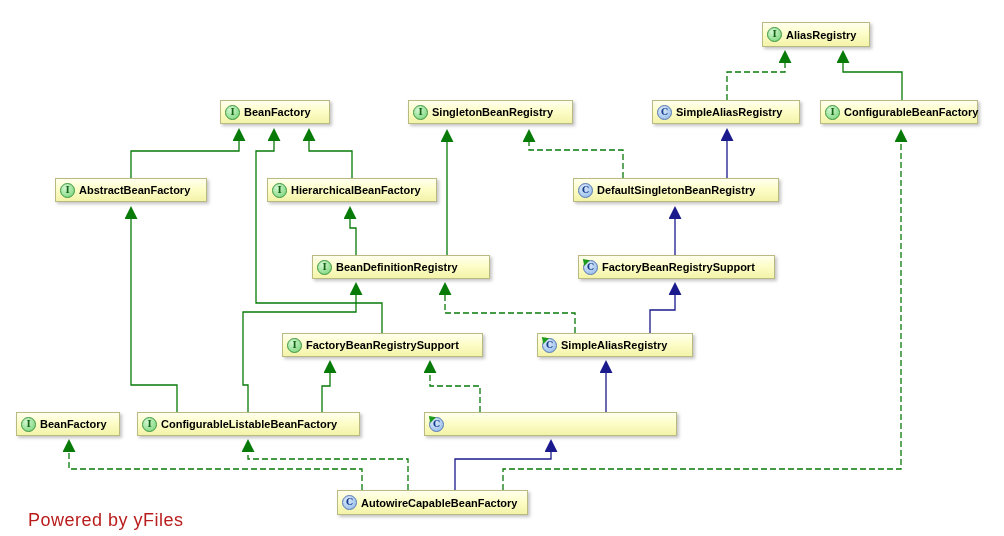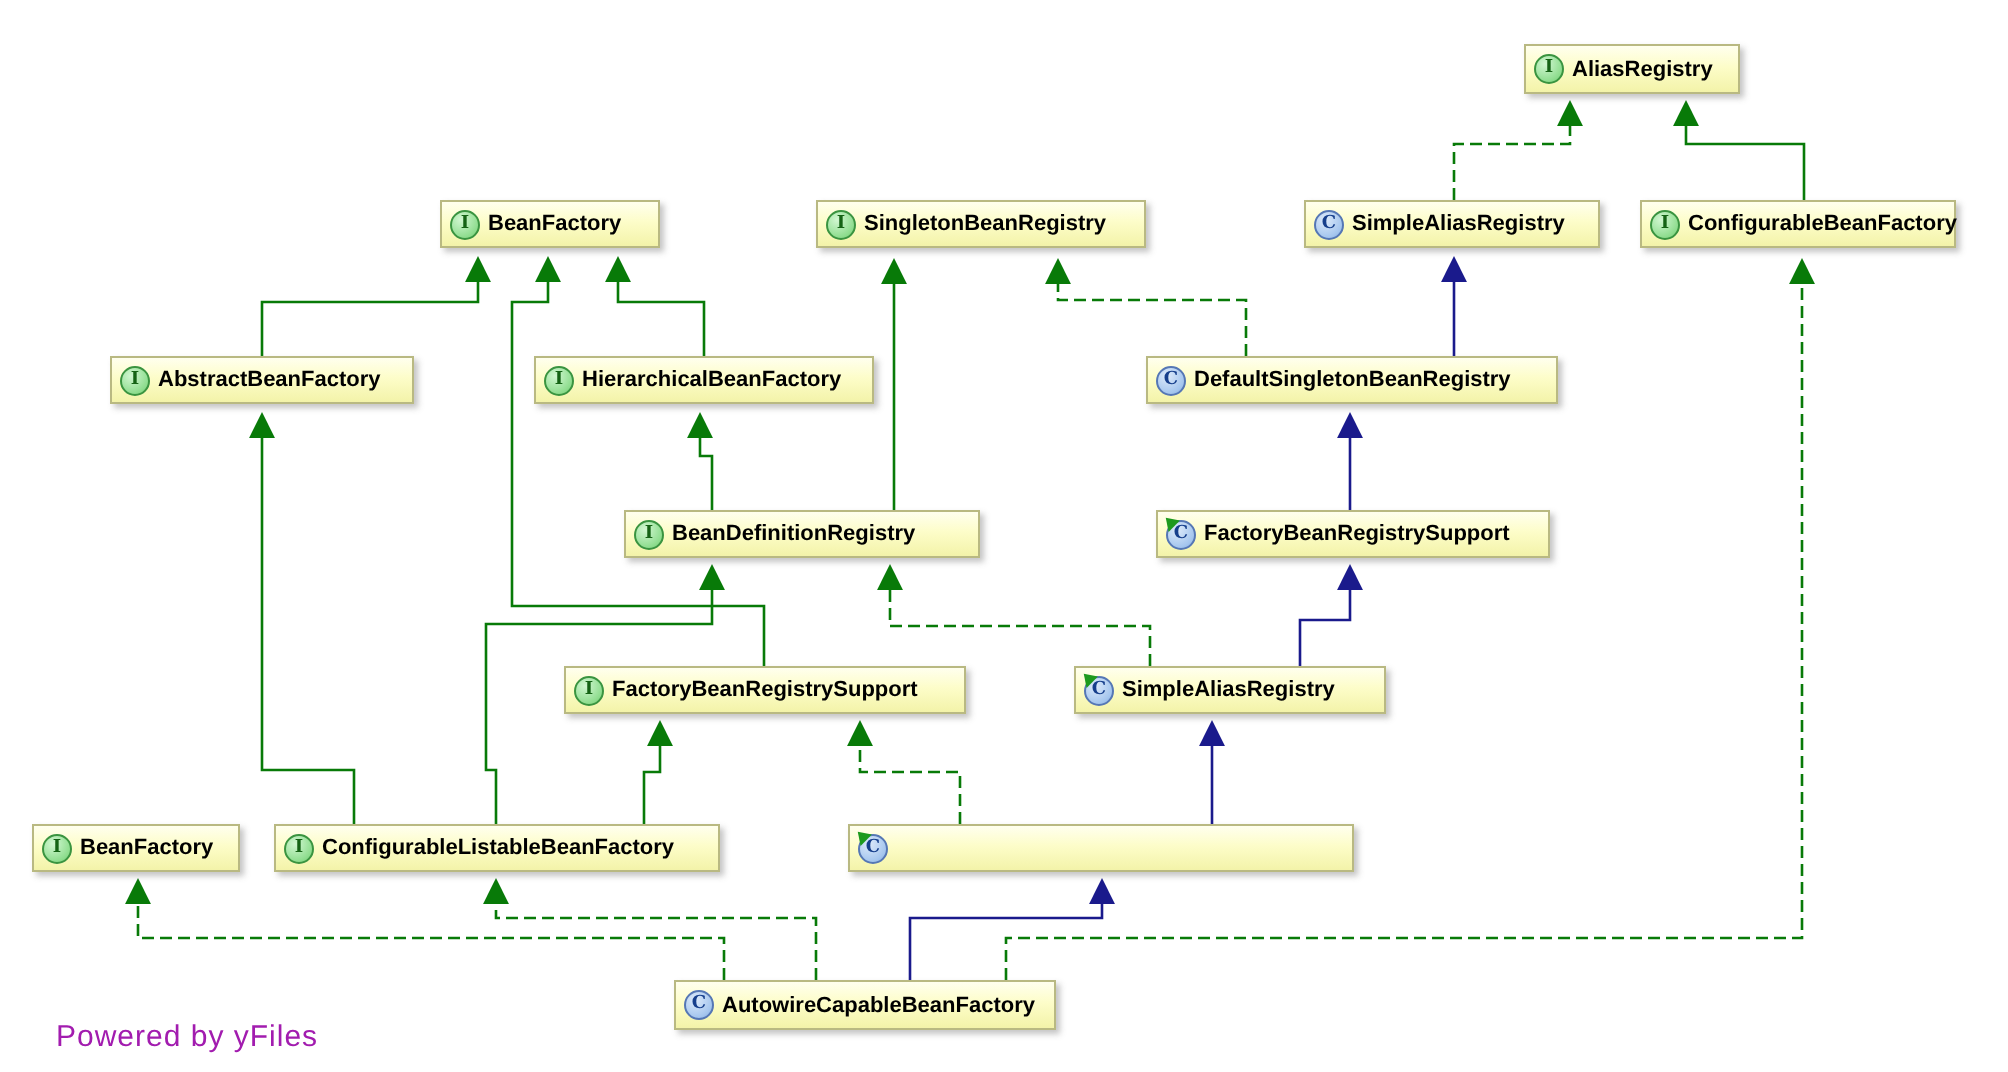--- a/index.html
+++ b/index.html
@@ -32,21 +32,21 @@
   }
   .icon.abstract::after{
     content:"";position:absolute;left:-3px;top:-3px;
     width:0;height:0;
     border-left:4px solid transparent;border-right:4px solid transparent;
     border-bottom:6px solid #1d9a1d;
     transform:rotate(-45deg);
   }
   .label{pointer-events:none;}
   #footer{
-    position:absolute;left:28px;top:510px;font-size:15px;color:#a21caf;
+    position:absolute;left:28px;top:510px;font-size:18px;color:#b91c1c;
     letter-spacing:0.5px;
   }
   .eg{stroke:#087a08;fill:none;stroke-width:1.3;}
   .en{stroke:#1a1a8c;fill:none;stroke-width:1.3;}
   .dash{stroke-dasharray:6 3;}
 </style>
 </head>
 <body>
 
 <div id="canvas">

